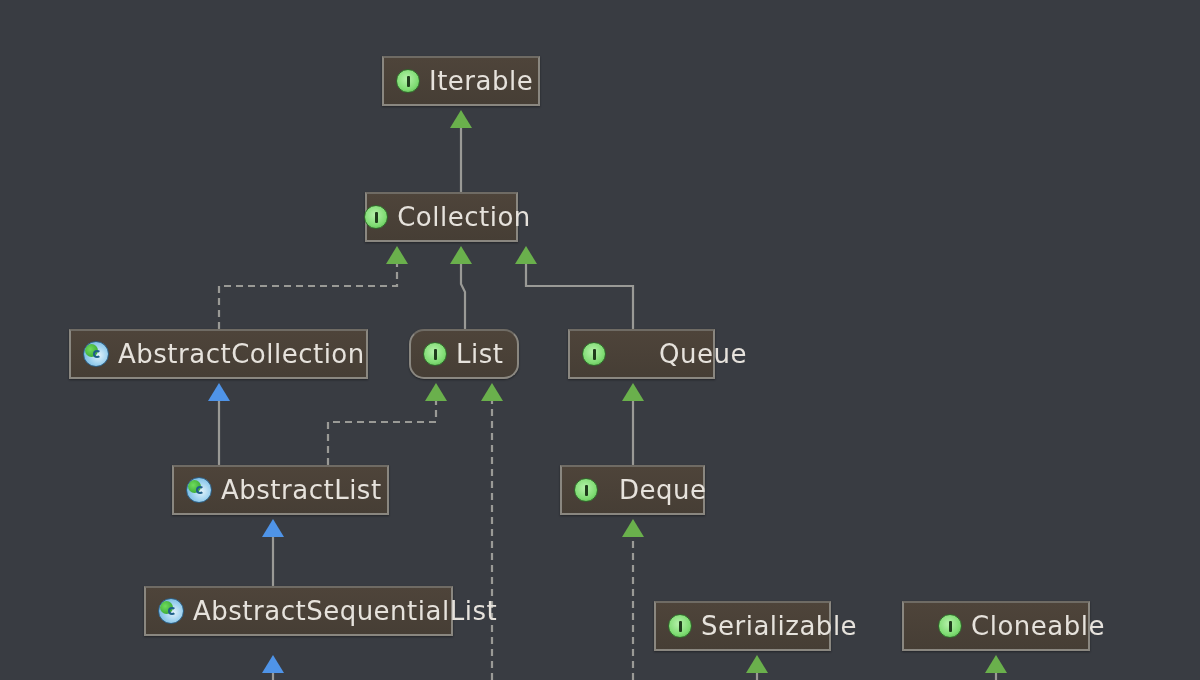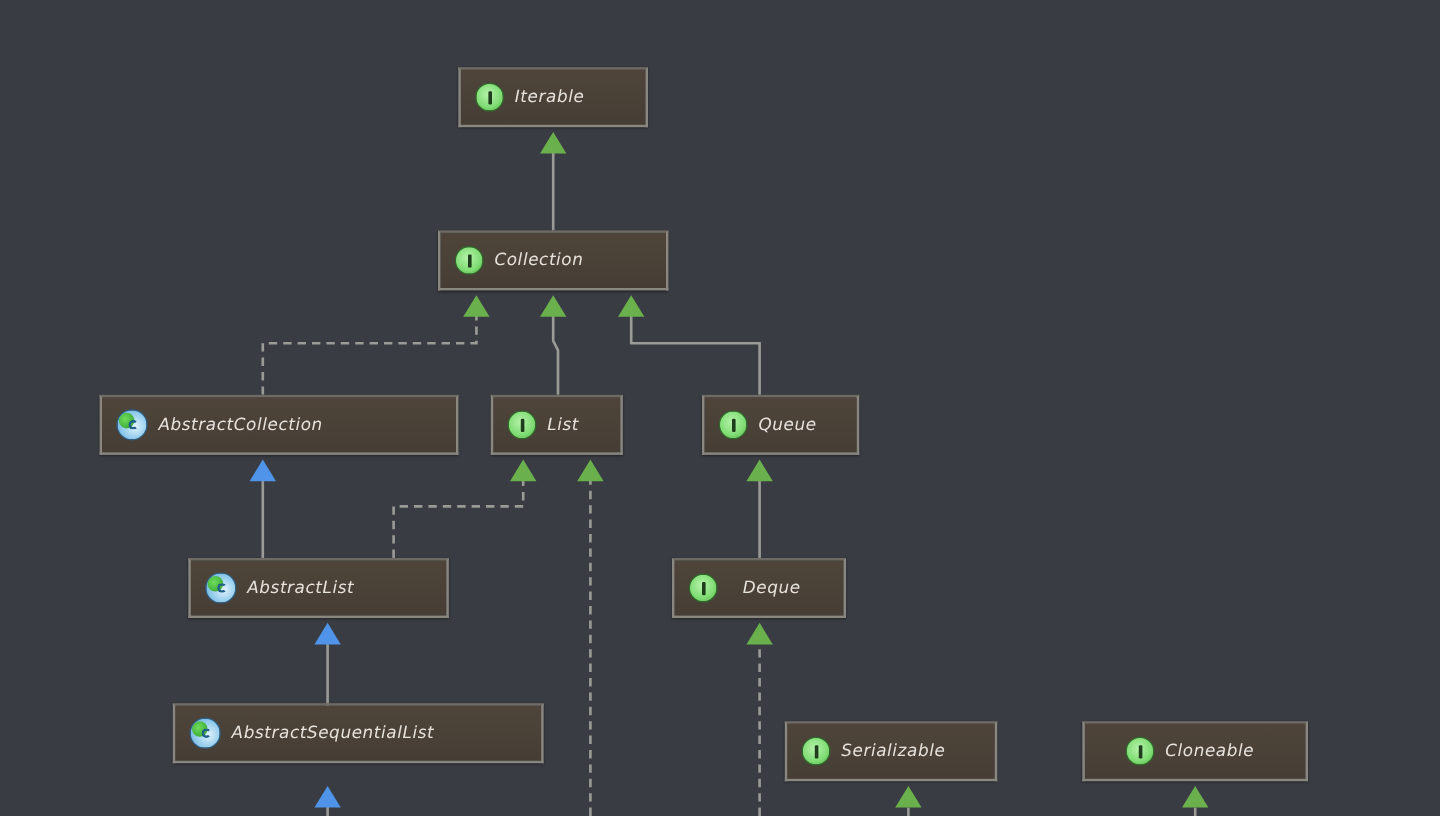--- a/index.html
+++ b/index.html
@@ -31,25 +31,24 @@
       border: 2px solid #8a8780;
       border-top-color: #6f6b64;
       display: flex;
       align-items: center;
       padding-left: 12px;
       box-shadow: 0 1px 2px rgba(0,0,0,0.4);
       cursor: pointer;
     }
     .node .label {
       color: #e6e2dc;
-      font-size: 14px;
+      font-size: 26px;
       letter-spacing: 0.5px;
       margin-left: 9px;
       white-space: nowrap;
-      font-style: italic;
     }
     .icon-i {
       width: 24px;
       height: 24px;
       border-radius: 50%;
       background: radial-gradient(circle at 45% 40%, #b6f2ab 0%, #7fdc73 60%, #4fae46 100%);
       border: 1px solid #2f6a2a;
       box-sizing: border-box;
       display: flex;
       align-items: center;
@@ -153,43 +152,43 @@
         <polygon points="996,655 985,673 1007,673" fill="#6ab04c"></polygon>
       </g>
     </svg>
   <div id="nodes">
       <div class="node" style="left: 382px; top: 56px; width: 158px; height: 50px;">
     <span class="icon icon-i">
           <span></span>
         </span>
     <span class="label">Iterable</span>
   </div>
-      <div class="node" style="left: 365px; top: 192px; width: 192px; height: 50px;">
+      <div class="node" style="left: 365px; top: 192px; width: 153px; height: 50px; justify-content: center;">
     <span class="icon icon-i">
           <span></span>
         </span>
     <span class="label">Collection</span>
   </div>
-      <div class="node" style="left: 69px; top: 329px; width: 299px; height: 50px; margin-left: 14px;">
+      <div class="node" style="left: 69px; top: 329px; width: 299px; height: 50px;">
     <span class="icon icon-c"></span>
     <span class="label">AbstractCollection</span>
   </div>
-      <div class="node" style="left: 409px; top: 329px; width: 110px; height: 50px;">
+      <div class="node" style="left: 409px; top: 329px; width: 110px; height: 50px; border-radius: 15px;">
     <span class="icon icon-i">
           <span></span>
         </span>
     <span class="label">List</span>
   </div>
-      <div class="node" style="left: 585px; top: 329px; width: 131px; height: 50px;">
+      <div class="node" style="left: 568px; top: 329px; width: 147px; height: 50px; gap: 44px;">
     <span class="icon icon-i">
           <span></span>
         </span>
     <span class="label">Queue</span>
   </div>
-      <div class="node" style="left: 157px; top: 465px; width: 217px; height: 50px;">
+      <div class="node" style="left: 172px; top: 465px; width: 217px; height: 50px;">
     <span class="icon icon-c"></span>
     <span class="label">AbstractList</span>
   </div>
       <div class="node" style="left: 560px; top: 465px; width: 145px; height: 50px; gap: 12px;">
     <span class="icon icon-i">
           <span></span>
         </span>
     <span class="label">Deque</span>
   </div>
       <div class="node" style="left: 100px; top: 586px; width: 309px; height: 50px; margin-left: 44px;">

